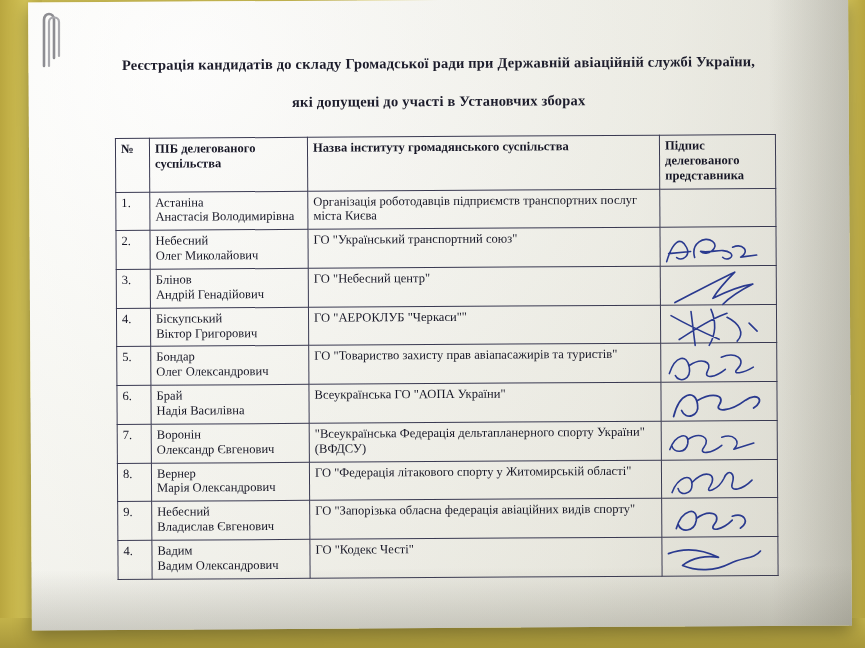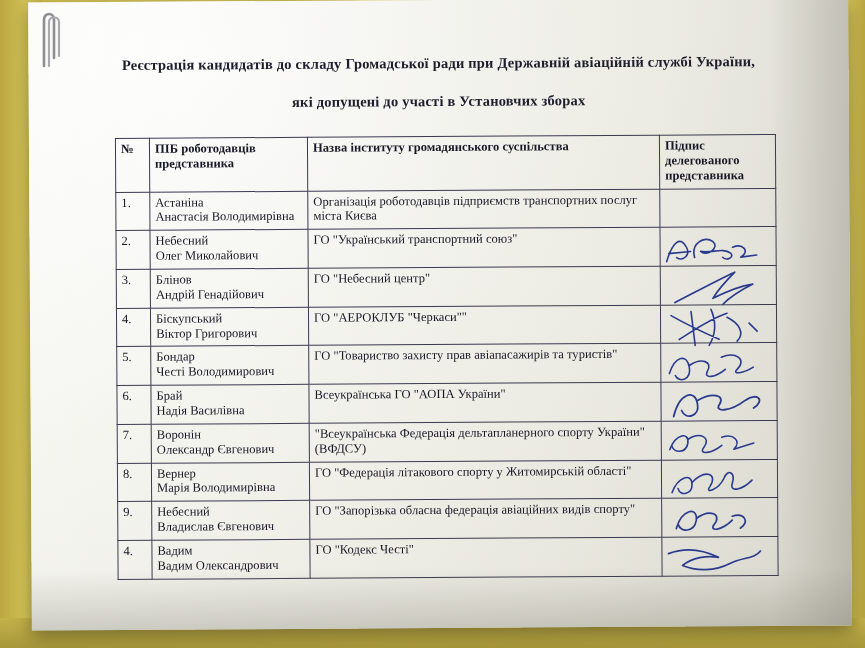--- a/index.html
+++ b/index.html
@@ -174,21 +174,21 @@
       <table class="reg">
         <colgroup>
           <col class="col-num">
           <col class="col-name">
           <col class="col-org">
           <col class="col-sign">
         </colgroup>
         <thead>
           <tr>
             <th class="col-num">№</th>
-            <th>ПІБ роботодавців представника</th>
+            <th>ПІБ делегованого суспільства</th>
             <th>Назва інституту громадянського суспільства</th>
             <th>Підпис делегованого представника</th>
           </tr>
         </thead>
         <tbody>
 
           <tr>
             <td class="num">1.</td>
             <td>
               <span class="nm2">Астаніна</span>
@@ -243,21 +243,21 @@
                   <path class="ink" stroke-width="1.6" d="M10 10 C24 18, 40 26, 58 34 M18 34 C34 24, 48 14, 66 8 M30 6 L34 40 M50 4 C56 18, 54 30, 48 40 M66 12 C78 18, 84 28, 76 36 M88 18 L96 26"></path>
                 </svg>
               </div>
             </td>
           </tr>
 
           <tr>
             <td class="num">5.</td>
             <td>
               <span class="nm2">Бондар</span>
-              <span class="nm2">Честі Володимирович</span>
+              <span class="nm2">Олег Олександрович</span>
             </td>
             <td>ГО "Товариство захисту прав авіапасажирів та туристів"</td>
             <td class="sign">
               <div class="sig">
                 <svg width="116" height="48" viewBox="0 0 116 48">
                   <path class="ink" stroke-width="1.6" d="M8 30 C14 12, 26 10, 28 24 C30 36, 18 40, 14 32 M28 22 C40 14, 52 18, 46 28 C42 36, 54 34, 64 26 M60 14 C74 8, 86 16, 76 26 C70 32, 82 30, 92 24"></path>
                 </svg>
               </div>
             </td>
           </tr>
@@ -291,21 +291,21 @@
                   <path class="ink" stroke-width="1.6" d="M8 28 C14 12, 28 10, 26 22 C24 32, 12 32, 10 24 M26 18 C38 10, 50 16, 42 26 C36 34, 50 32, 60 24 M60 16 C72 12, 80 20, 72 28 L92 22"></path>
                 </svg>
               </div>
             </td>
           </tr>
 
           <tr>
             <td class="num">8.</td>
             <td>
               <span class="nm2">Вернер</span>
-              <span class="nm2">Марія Володимирівна</span>
+              <span class="nm2">Марія Олександрович</span>
             </td>
             <td>ГО "Федерація літакового спорту у Житомирській області"</td>
             <td class="sign">
               <div class="sig">
                 <svg width="116" height="46" viewBox="0 0 116 46">
                   <path class="ink" stroke-width="1.6" d="M10 32 C16 16, 30 12, 30 24 C30 34, 18 36, 16 28 M30 22 C44 8, 56 14, 48 26 C42 34, 56 30, 62 18 C66 8, 74 12, 70 24 C68 32, 80 30, 90 20"></path>
                 </svg>
               </div>
             </td>
           </tr>

